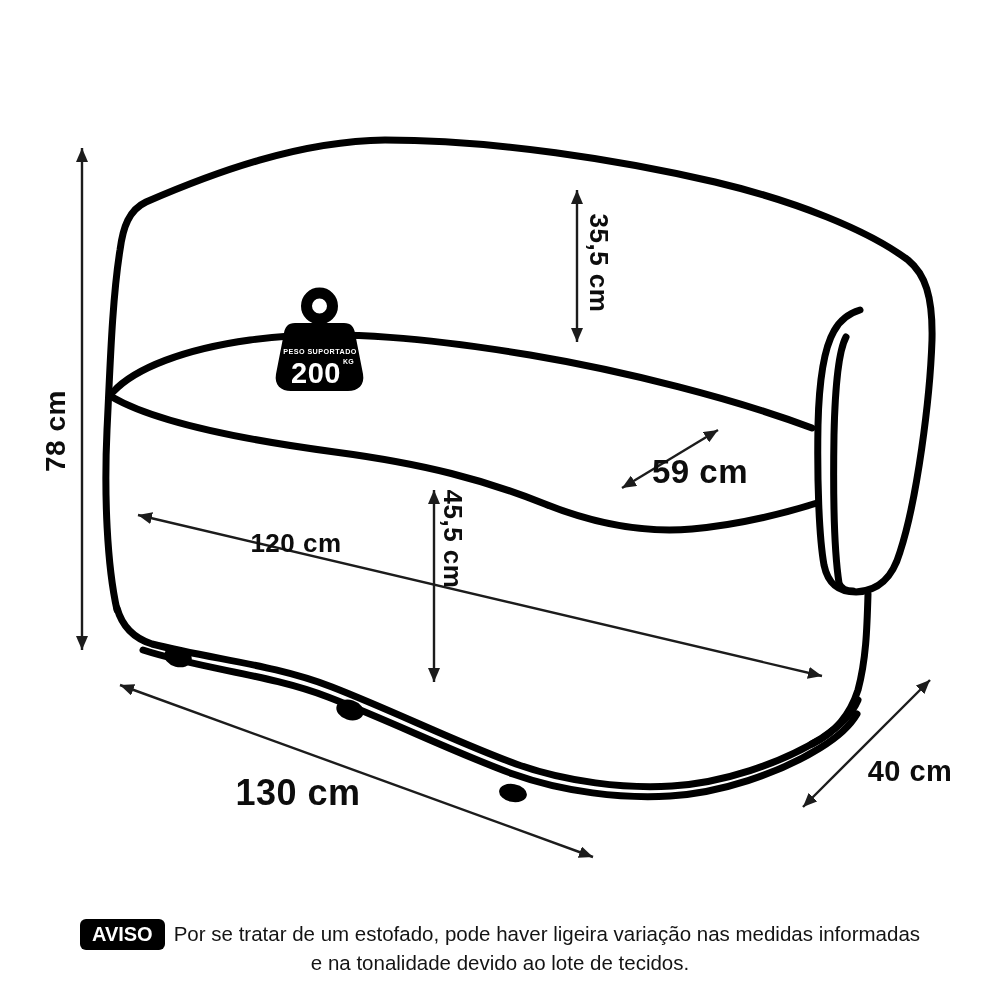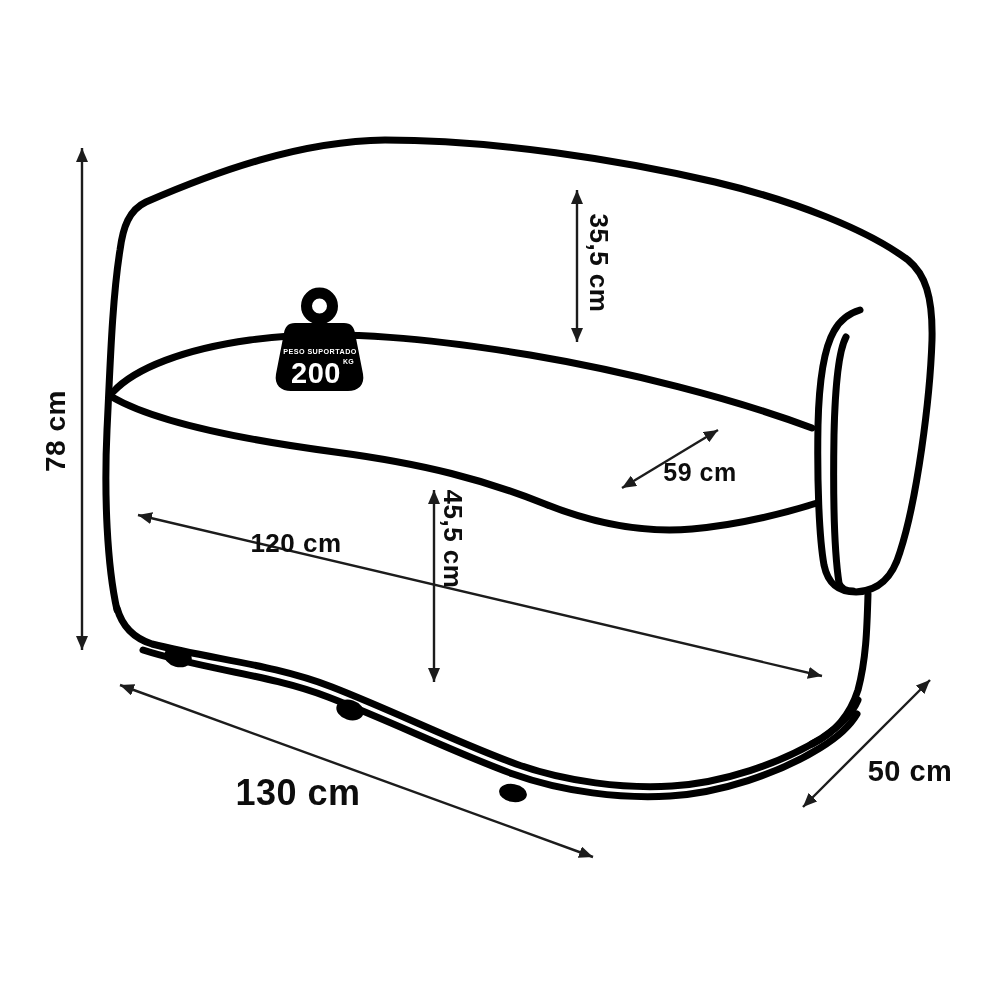--- a/index.html
+++ b/index.html
@@ -128,24 +128,31 @@
       <line x1="434" y1="490" x2="434" y2="682" marker-start="url(#ah)" marker-end="url(#ah)"></line>
       <line x1="120" y1="685" x2="593" y2="857" marker-start="url(#ah)" marker-end="url(#ah)"></line>
       <line x1="803" y1="807" x2="930" y2="680" marker-start="url(#ah)" marker-end="url(#ah)"></line>
     </g>
   </svg>
 
   <div class="dlabel" style="left:56px;top:431px;font-size:28px;transform:translate(-50%,-50%) rotate(-90deg);">78 cm</div>
 
   <div class="dlabel" style="left:598px;top:263px;font-size:26px;transform:translate(-50%,-50%) rotate(90deg);">35,5 cm</div>
 
-  <div class="dlabel" style="left:700px;top:472px;font-size:25px;transform:translate(-50%,-50%);">59 cm</div>
+  <div class="dlabel" style="left:700px;top:472px;font-size:33px;transform:translate(-50%,-50%);">59 cm</div>
 
   <div class="dlabel" style="left:296px;top:527px;font-size:26px;transform:translate(-50%,-50%);margin-top:16px;">120 cm</div>
 
   <div class="dlabel" style="left:452px;top:539px;font-size:26px;transform:translate(-50%,-50%) rotate(90deg);">45,5 cm</div>
 
   <div class="dlabel" style="left:298px;top:793px;font-size:36px;transform:translate(-50%,-50%);">130 cm</div>
 
-  <div class="dlabel" style="left:910px;top:771px;font-size:29px;transform:translate(-50%,-50%);">50 cm</div>
+  <div class="dlabel" style="left:910px;top:771px;font-size:29px;transform:translate(-50%,-50%);">40 cm</div>
 
+  <div class="notice">
+    <div class="notice-line1">
+      <span class="aviso">AVISO</span>
+      <span>Por se tratar de um estofado, pode haver ligeira variação nas medidas informadas</span>
+    </div>
+    <div>e na tonalidade devido ao lote de tecidos.</div>
+  </div>
 
 </div>
 
 </body></html>

